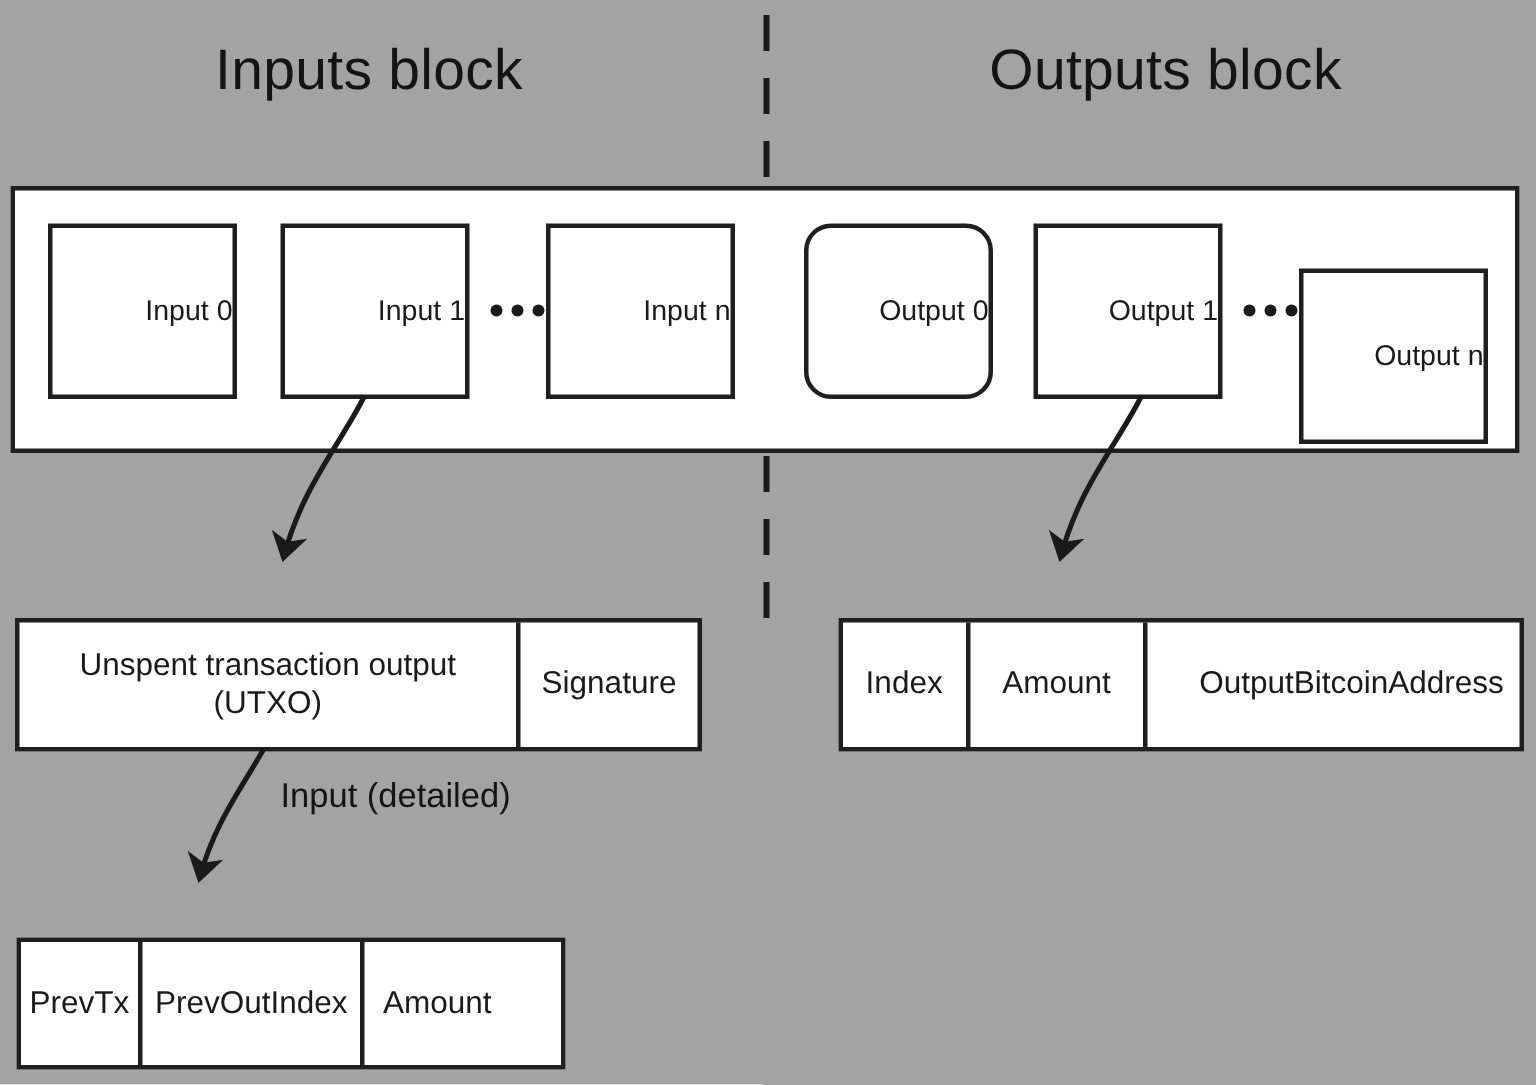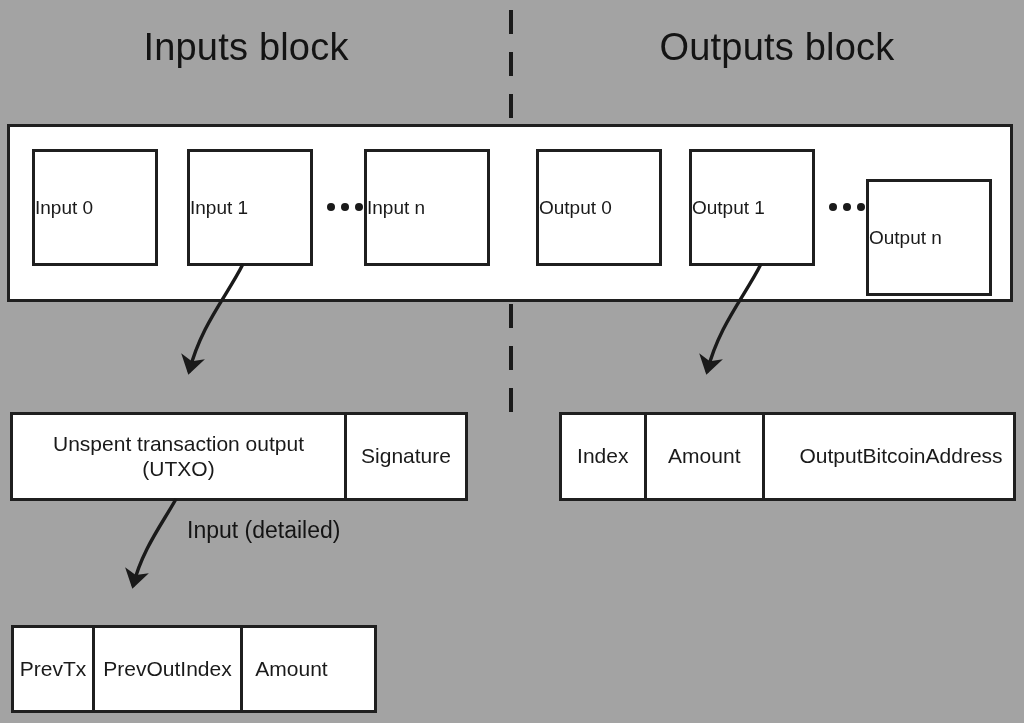--- a/index.html
+++ b/index.html
@@ -64,21 +64,21 @@
   .item-box {
     position: absolute;
     top: 149px;
     width: 126px;
     height: 117px;
     border: 3px solid #1f1f1f;
     box-sizing: border-box;
     background: #ffffff;
     display: flex;
     align-items: center;
-    justify-content: flex-start;
+    justify-content: flex-end;
     font-size: 19px;
     color: #1a1a1a;
     white-space: nowrap;
   }
   .ellipsis {
     position: absolute;
     top: 196px;
     width: 46px;
     height: 22px;
     display: flex;
@@ -168,21 +168,21 @@
   </div>
   <div class="ellipsis" style="left:322px;">
     <i></i>
       <i></i>
       <i></i>
   </div>
   <div class="item-box" style="left:364px;">
     <span>Input n</span>
   </div>
 
-  <div class="item-box" style="left:536px;">
+  <div class="item-box" style="left:536px;border-radius:18px;">
     <span>Output 0</span>
   </div>
   <div class="item-box" style="left:689px;">
     <span>Output 1</span>
   </div>
   <div class="ellipsis" style="left:824px;">
     <i></i>
       <i></i>
       <i></i>
   </div>

